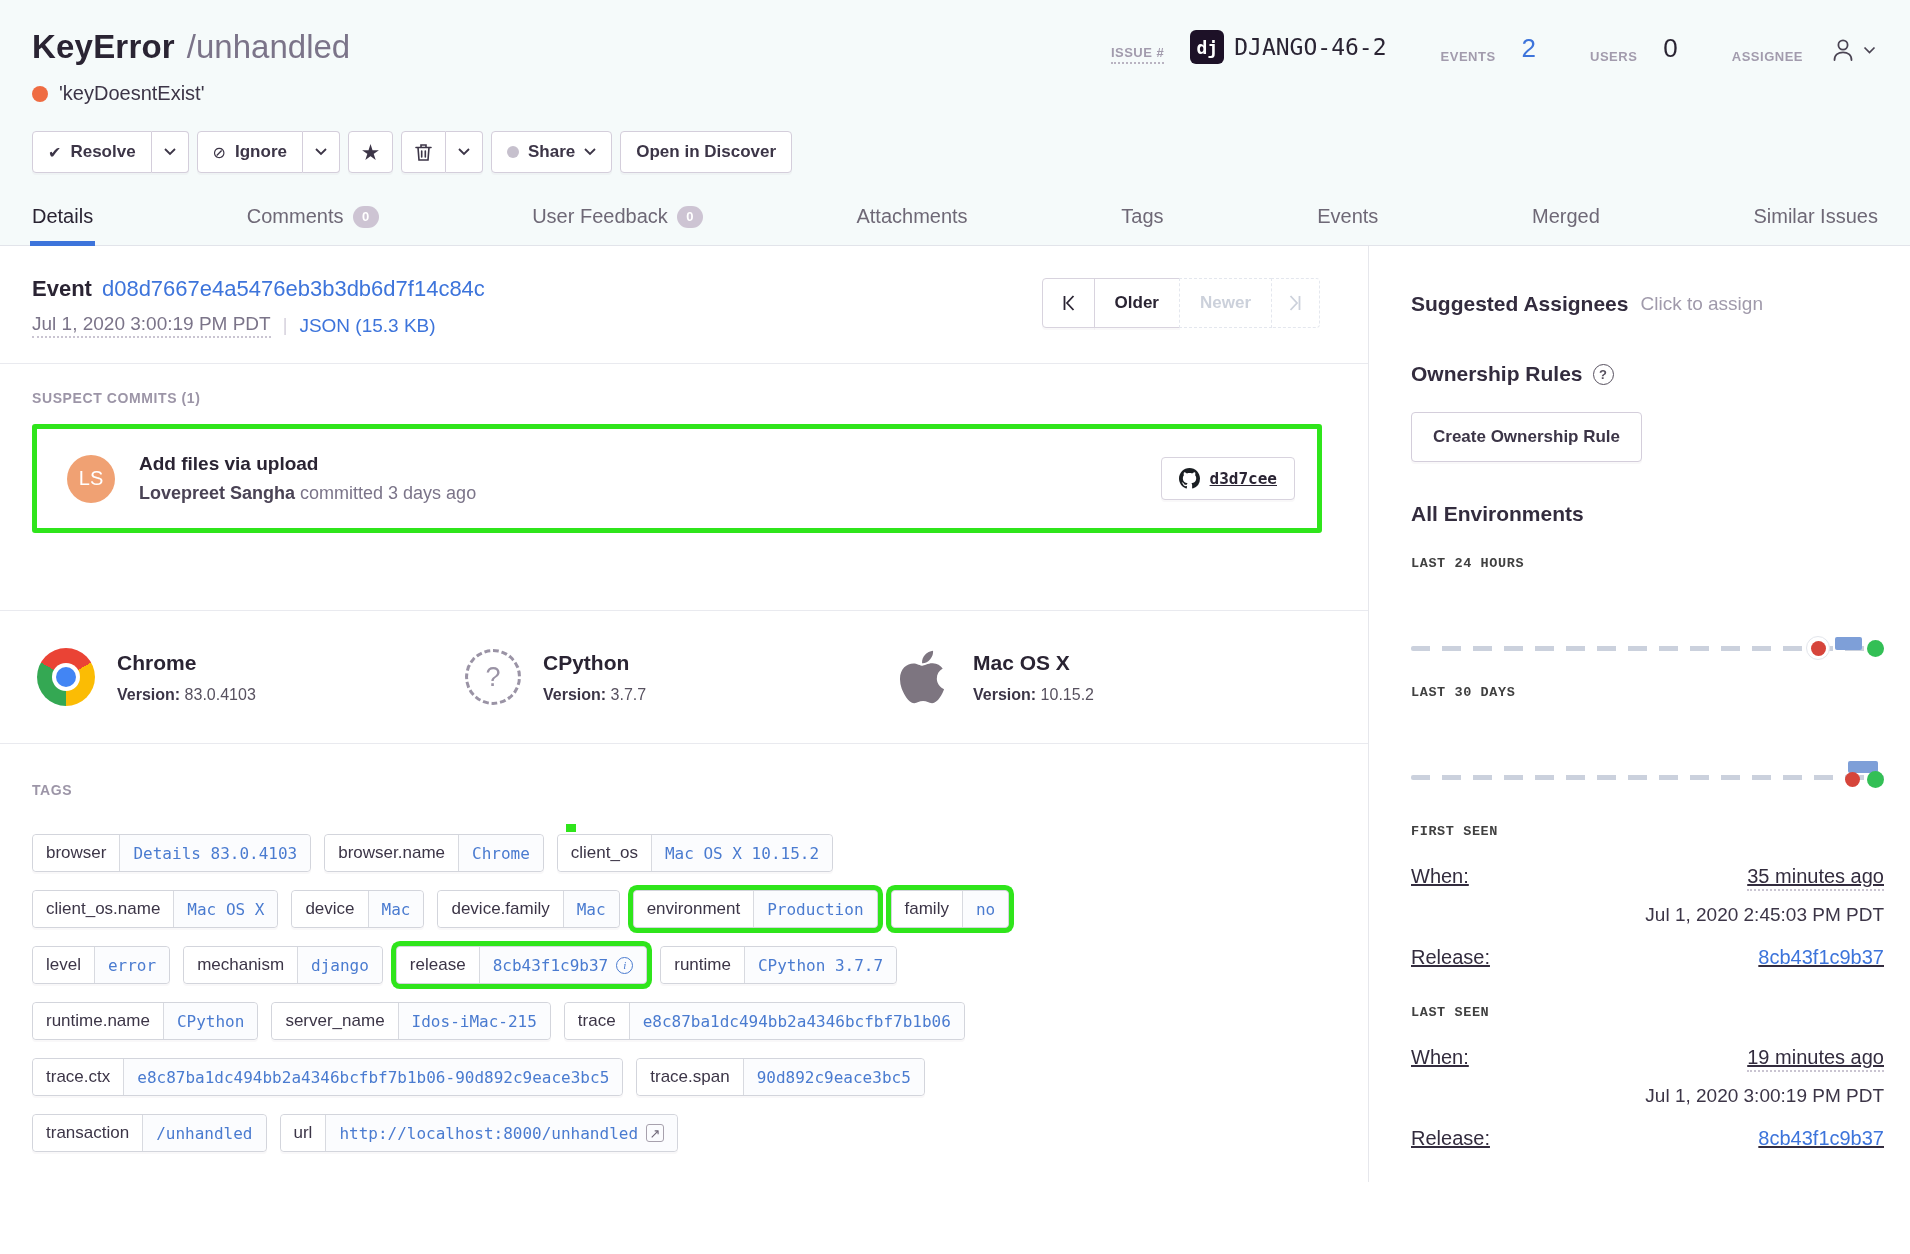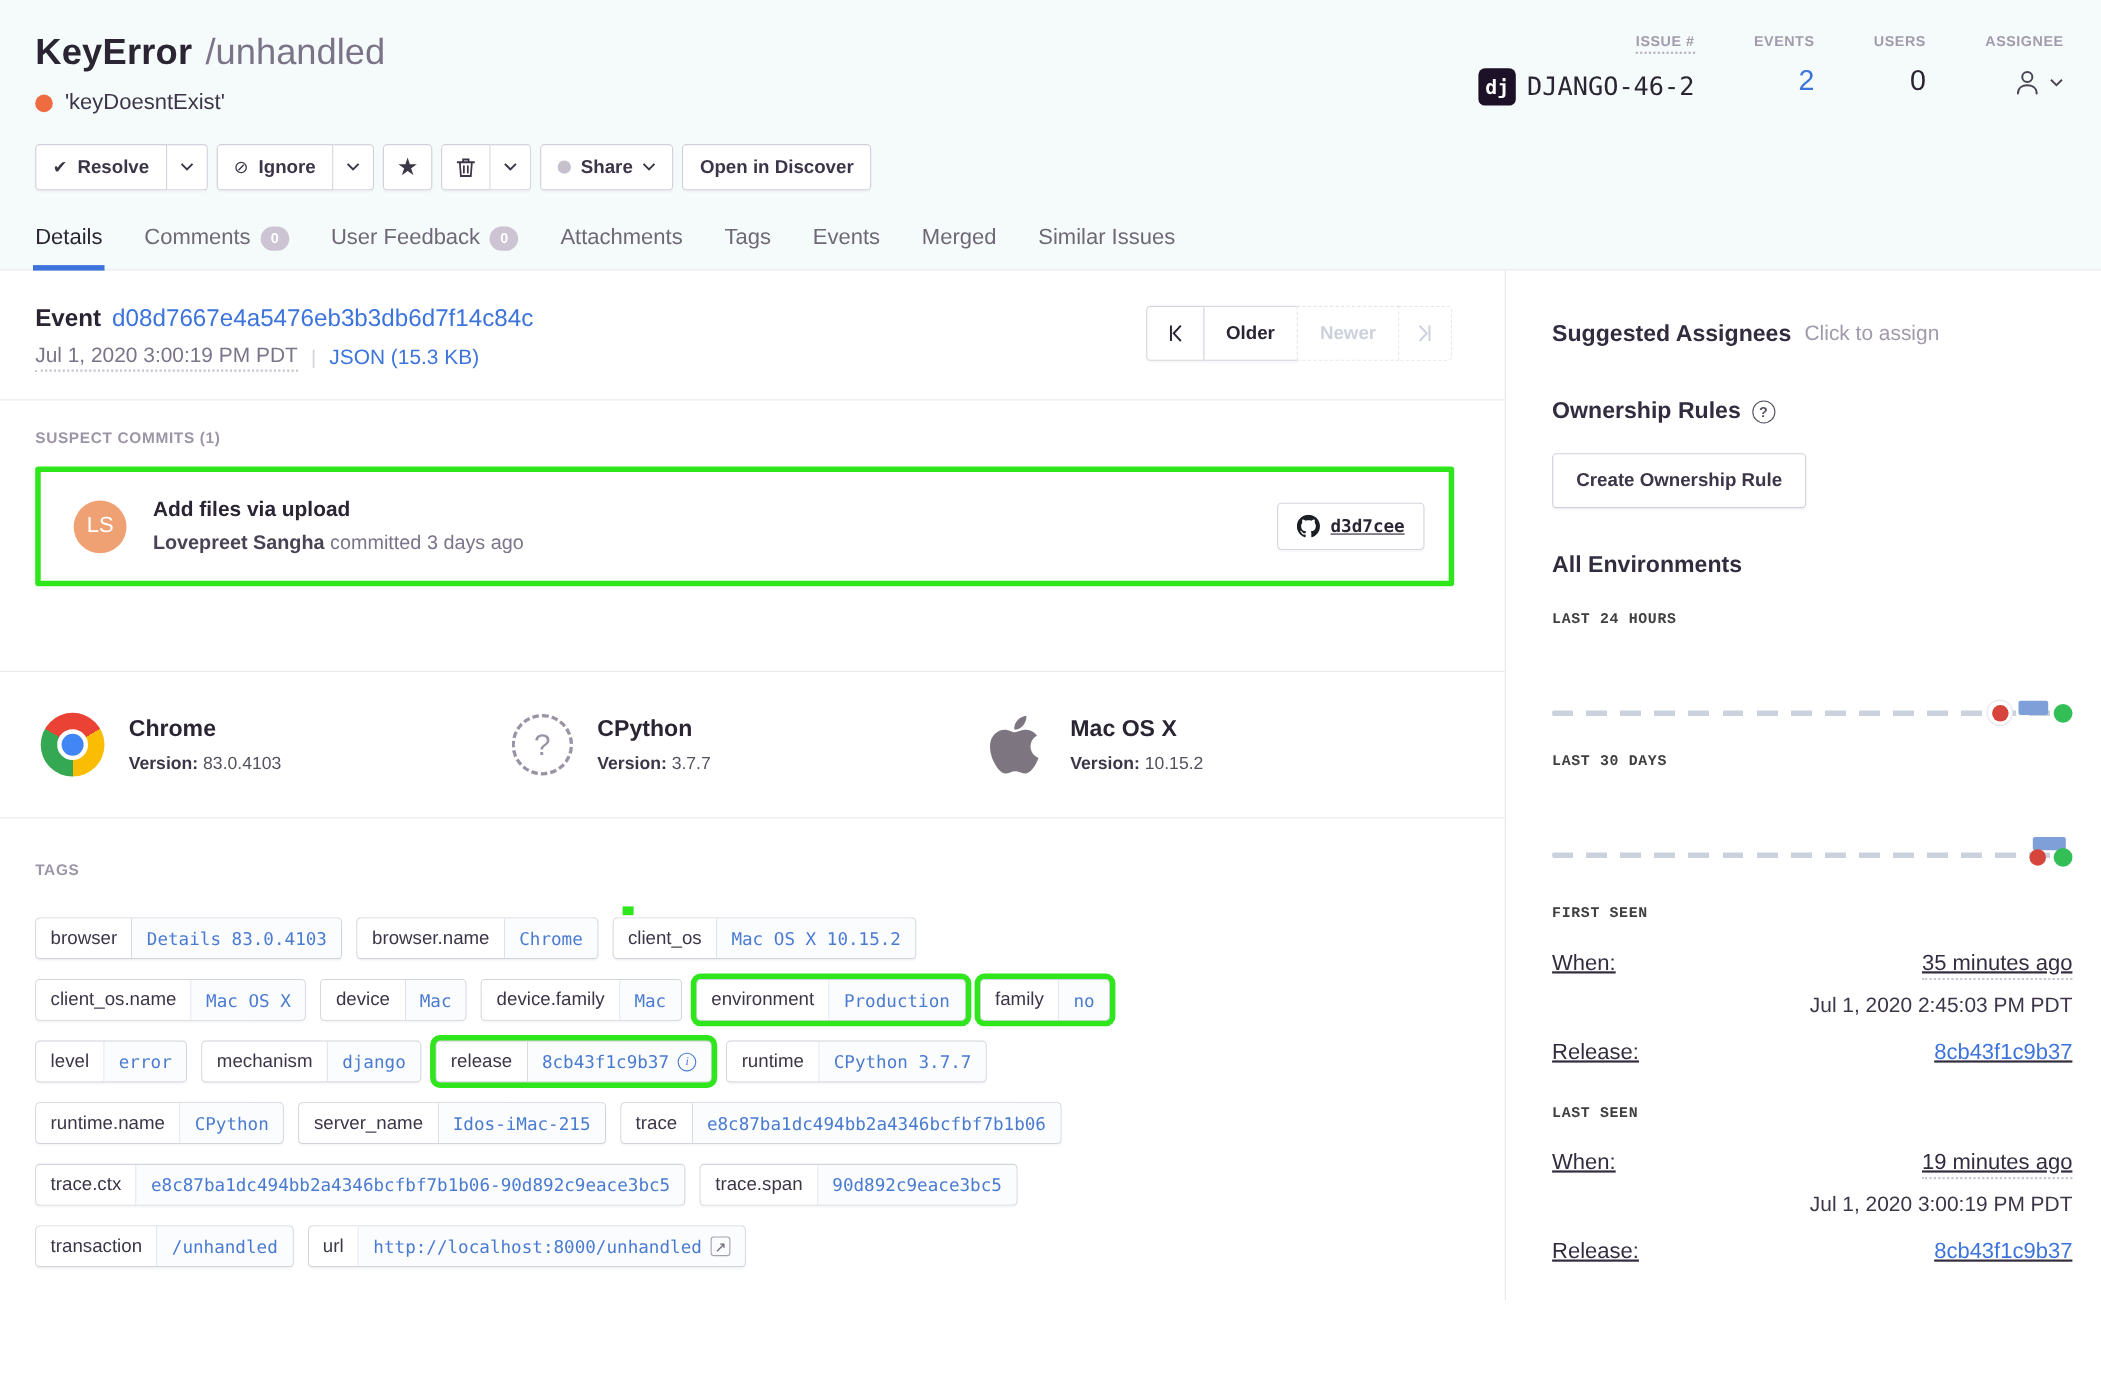--- a/index.html
+++ b/index.html
@@ -13,21 +13,21 @@
   
   .top { background:#f5fafa; padding:28px 32px 0 32px; border-bottom:1px solid #e2e4ea; }
   .top-row { display:flex; justify-content:space-between; align-items:flex-start; }
   .title-line { font-size:33px; display:flex; align-items:baseline; gap:12px; }
   .issue-title { font-weight:700; color:#2a2433; letter-spacing:0.2px; }
   .issue-location { font-weight:400; color:#7b7489; }
   .culprit-line { margin-top:16px; display:flex; align-items:center; gap:11px; font-size:20px; color:#3c3547; }
   .level-dot { width:16px; height:16px; border-radius:50%; background:#ef6c42; flex:0 0 auto; }
 
   .stats { display:flex; gap:54px; padding-top:2px; margin-right:2px; }
-  .stat { display:flex; flex-direction:column; align-items:flex-end; gap:13px; }
+  .stat { display:flex; flex-direction:row; align-items:flex-end; gap:26px; }
   .stat-label { font-size:13px; font-weight:700; letter-spacing:0.5px; color:#a29bad; }
   .stat-label.dotted { border-bottom:2px dotted #b9b3c1; padding-bottom:2px; }
   .stat-value { font-size:26px; color:#2a2433; }
   .stat-value.blue { color:#3d74db; }
   .issue-value { display:flex; align-items:center; gap:10px; }
   .dj-badge { width:34px; height:34px; border-radius:6px; background:#1d1127; color:#fff;
     display:flex; align-items:center; justify-content:center; font-weight:700; font-size:18px;
     font-family:"DejaVu Sans Mono", monospace; }
   .issue-short-id { font-family:"DejaVu Sans Mono", monospace; font-size:23px; color:#2a2433; }
   .assignee-value { display:flex; align-items:center; gap:6px; padding-top:3px; cursor:pointer; }
@@ -41,21 +41,21 @@
     font-size:17px; font-weight:700; color:#3c3547; cursor:pointer;
     box-shadow:0 2px 0 rgba(50,40,70,0.03);
   }
   .btn-group .btn:first-child { border-radius:4px 0 0 4px; }
   .btn-group .btn.caret-seg { border-radius:0 4px 4px 0; border-left:none; padding:0 12px; }
   .btn .glyph { font-size:16px; font-weight:400; }
   .btn.icon-only { padding:0 13px; font-size:19px; }
   .share-dot { width:12px; height:12px; border-radius:50%; background:#c6c0cd; }
 
   
-  .tabs { display:flex; gap:38px; margin-top:32px; }
+  .tabs { display:flex; gap:38px; margin-top:32px;justify-content:space-between; }
   .tab { position:relative; padding-bottom:17px; font-size:20px; color:#6e6876;
     display:flex; align-items:center; gap:9px; cursor:pointer; }
   .tab.active { color:#2a2433; font-weight:500; }
   .tab.active::after { content:""; position:absolute; left:-2px; right:-2px; bottom:-1px;
     height:5px; background:#3d74db; }
   .tab-badge { min-width:26px; height:22px; padding:0 5px; border-radius:11px; background:#cdc4d3;
     color:#fff; font-size:13px; font-weight:700; display:inline-flex; align-items:center; justify-content:center; }
 
   
   .content { display:flex; background:#fff; height:991px; }

